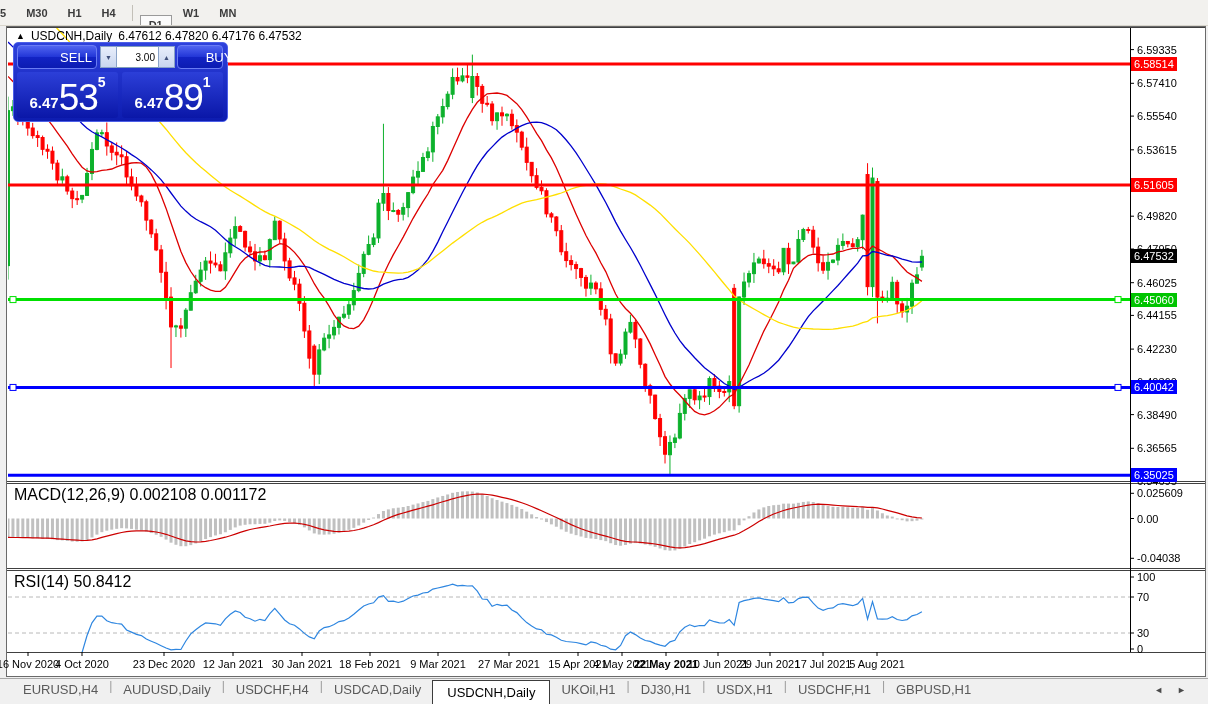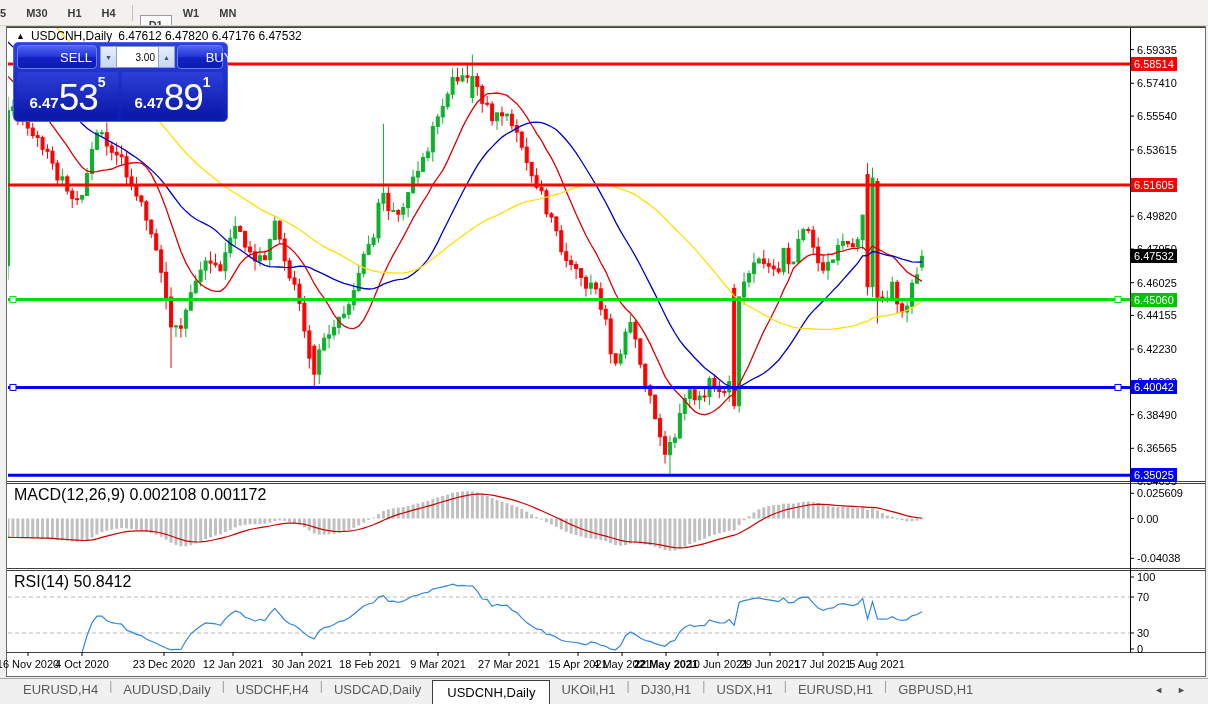--- a/index.html
+++ b/index.html
@@ -826,21 +826,21 @@
       <div class="tab">USDCHF,H4</div>
       <div class="tab-sep">|</div>
       <div class="tab">USDCAD,Daily</div>
       <div class="tab active">USDCNH,Daily</div>
       <div class="tab">UKOil,H1</div>
       <div class="tab-sep">|</div>
       <div class="tab">DJ30,H1</div>
       <div class="tab-sep">|</div>
       <div class="tab">USDX,H1</div>
       <div class="tab-sep">|</div>
-      <div class="tab">EURUSD,H1</div>
+      <div class="tab">USDCHF,H1</div>
       <div class="tab-sep">|</div>
       <div class="tab">GBPUSD,H1</div>
       <div class="tab-scroll">
         <span>◄</span>
         <span>►</span>
       </div>
     </div>
 </div>
 
 </body></html>

